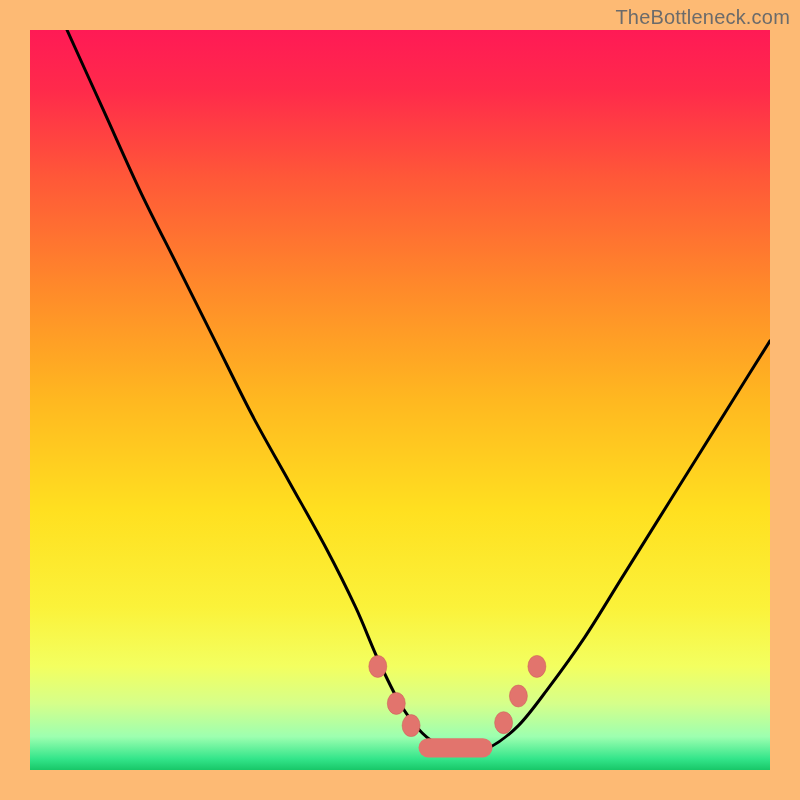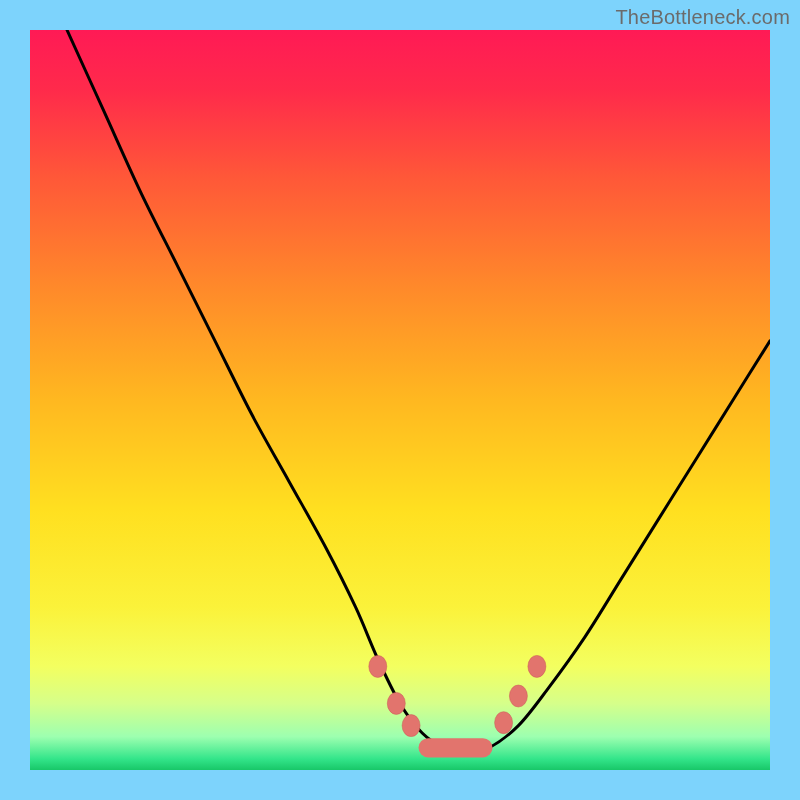--- a/index.html
+++ b/index.html
@@ -8,21 +8,21 @@
     width: 800px;
     height: 800px;
     overflow: hidden;
     background: #000;
     font-family: Arial, Helvetica, sans-serif;
   }
   .frame {
     position: absolute;
     left: 0; top: 0;
     width: 800px; height: 800px;
-    background: #7dd3fc;
+    background: #fdba74;
   }
   .plot {
     position: absolute;
     left: 30px;
     top: 30px;
     width: 740px;
     height: 740px;
     overflow: hidden;
   }
   .gradient {

